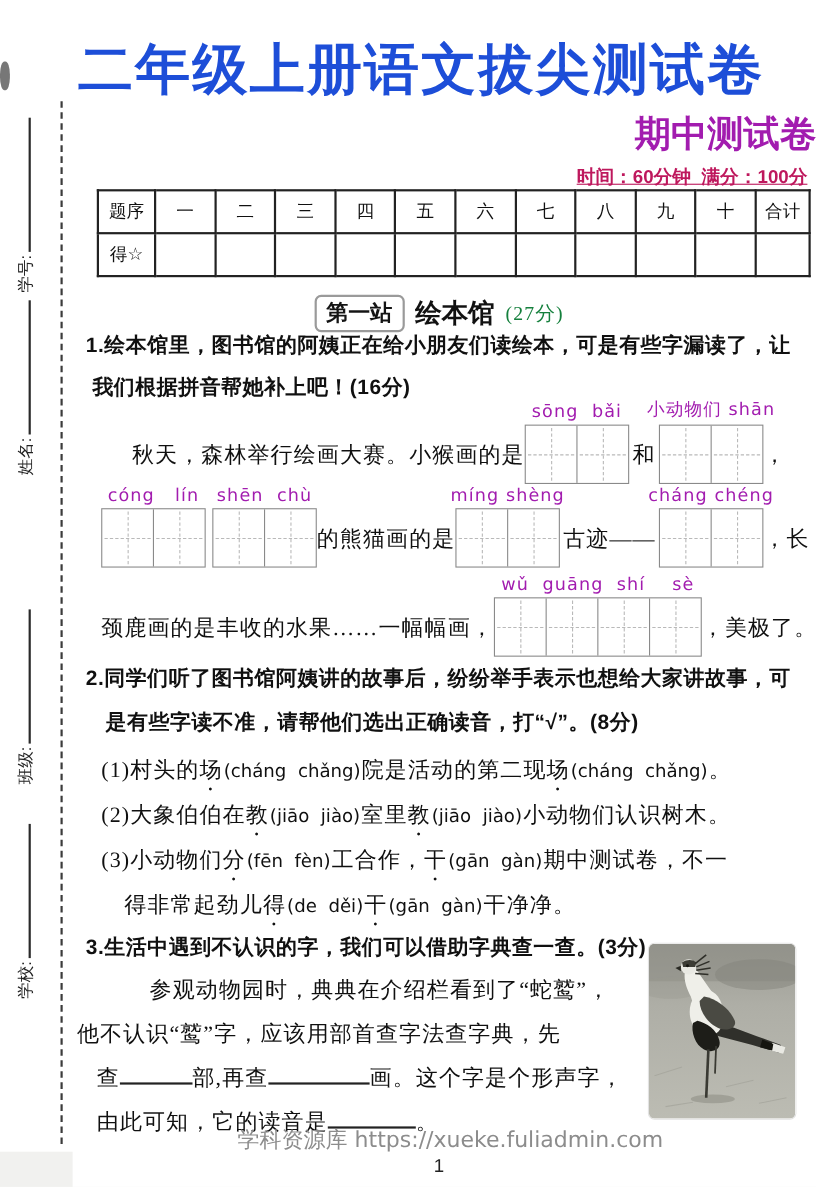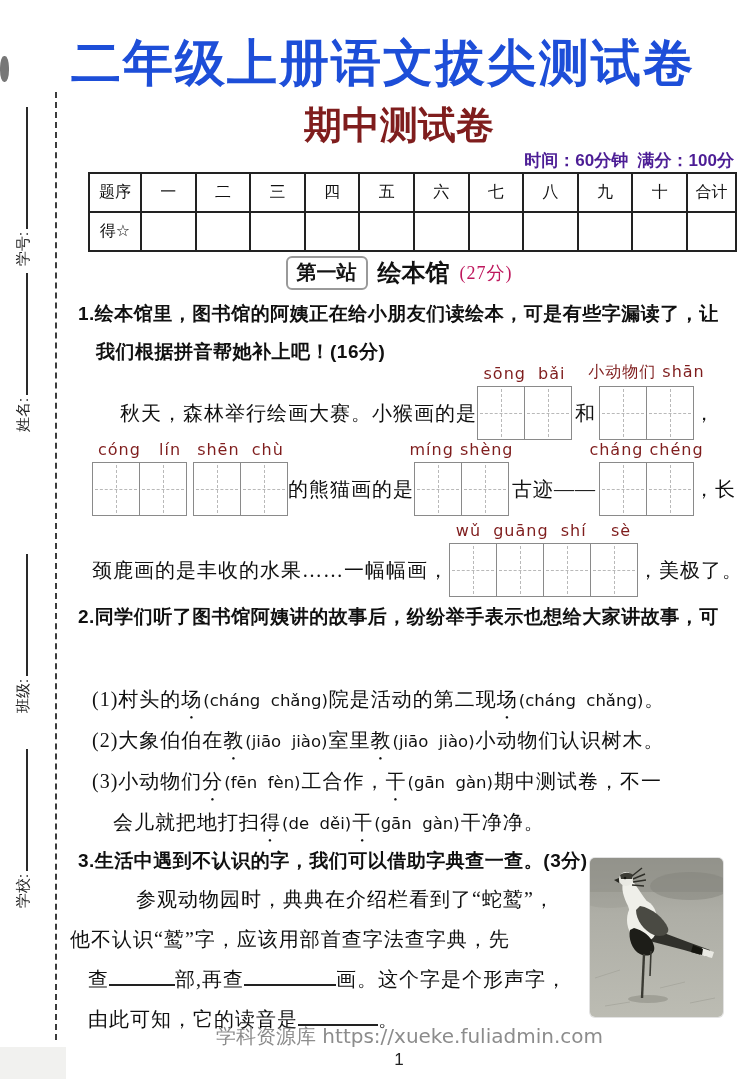--- a/index.html
+++ b/index.html
@@ -12,56 +12,56 @@
   .sfield{position:absolute;transform-origin:0 0;transform:rotate(-90deg);
           display:flex;align-items:baseline;height:24px;
           font:400 15px "Liberation Sans","DejaVu Sans",sans-serif;color:#222;}
   .sfline{display:inline-block;width:122px;height:2px;border-bottom:2px solid #2a2a2a;margin-left:3px;}
   .smudge{position:absolute;left:0;top:56px;width:9px;height:26px;background:#5f5f5f;border-radius:45%;opacity:.85;}
   .corner{position:absolute;left:0;top:1047px;width:66px;height:32px;background:#f1f1ef;}
 
   
   .title{left:40px;top:30px;width:686px;text-align:center;
          font-weight:900;font-size:50px;letter-spacing:2px;color:#1d4ed8;}
-  .subtitle{left:56px;top:100px;width:686px;text-align:center;font-weight:800;font-size:38px;color:#7f1d1d;}
-  .meta{right:8px;top:149px;font-weight:700;font-size:17px;white-space:pre;color:#4c1d95;}
+  .subtitle{left:56px;top:100px;width:686px;text-align:right;font-weight:800;font-size:33px;color:#a21caf;}
+  .meta{right:8px;top:149px;font-weight:700;font-size:17px;white-space:pre;color:#be185d;text-decoration:underline;}
 
   
   table.score{position:absolute;left:88px;top:172px;width:649px;border-collapse:collapse;table-layout:fixed;}
   table.score td{border:2px solid #222;height:37px;text-align:center;vertical-align:middle;
                  font-weight:400;font-size:16px;padding:0;}
   table.score td.c0{width:50px;}
   table.score td.cl{width:47px;}
 
   
-  .banner{left:56px;top:256px;width:686px;text-align:center;}
+  .banner{left:56px;top:268px;width:686px;text-align:center;}
   .banner .inner{display:inline-flex;align-items:center;gap:10px;}
   .badge{border:2px solid #9a9a9a;border-radius:6px;padding:1px 9px 2px;
          font-weight:700;font-size:20px;color:#141414;}
   .secname{font-weight:800;font-size:24px;}
-  .secscore{font:400 18px "Liberation Serif","DejaVu Serif",serif;color:#be185d;letter-spacing:1px;}
+  .secscore{font:400 18px "Liberation Serif","DejaVu Serif",serif;color:#15803d;letter-spacing:1px;}
 
   
   .sansline{font-weight:600;font-size:19px;letter-spacing:.5px;color:#101010;}
   .kai{font-family:"Liberation Serif","DejaVu Serif",serif;font-weight:400;font-size:20px;
        letter-spacing:1px;color:#101010;}
   .py{font-family:"DejaVu Sans",sans-serif;font-size:16.5px;letter-spacing:0;white-space:pre;margin:0 1px;}
   .dotc{position:relative;}
   .dotc::after{content:"•";position:absolute;left:50%;bottom:-13px;transform:translateX(-50%);
                font-size:11px;color:#101010;}
 
   
   .bl{display:inline-block;height:2px;border-bottom:2px solid #222;vertical-align:baseline;}
   .bl-a{width:66px;}.bl-b{width:92px;}.bl-c{width:80px;}
 
   
   .flexline{display:flex;align-items:center;}
   .fg{position:relative;display:inline-flex;}
   .fg .pyl{position:absolute;bottom:100%;left:50%;transform:translateX(-50%);margin-bottom:3px;
-           font-family:"DejaVu Sans",sans-serif;font-size:16px;color:#7f1d1d;white-space:pre;}
+           font-family:"DejaVu Sans",sans-serif;font-size:16px;color:#a21caf;white-space:pre;}
   .grid{display:inline-flex;border:1.5px solid #8a8a8a;height:54px;background:#fff;box-sizing:border-box;}
   .grid i{display:block;width:46px;position:relative;border-right:1.2px solid #8a8a8a;}
   .grid i:last-child{border-right:none;}
   .grid i::before{content:"";position:absolute;left:50%;top:2px;bottom:2px;border-left:1px dashed #b9b9b9;}
   .grid i::after{content:"";position:absolute;top:50%;left:2px;right:2px;border-top:1px dashed #b9b9b9;}
   .gapL{margin-left:6px;}.gapS{margin-left:3px;margin-right:3px;}
 
   
   .bird{position:absolute;left:590px;top:858px;width:133px;height:159px;border-radius:5px;
         overflow:hidden;box-shadow:inset 0 0 9px 6px #ffffff, 0 0 0 1px #e2e2e2;}
@@ -136,21 +136,21 @@
 
   <div class="abs banner">
     <span class="inner">
       <span class="badge">第一站</span>
       <span class="secname">绘本馆</span>
       <span class="secscore">(27分)</span>
     </span>
   </div>
 
   <div class="abs sansline" style="left:78px;top:301px">1.绘本馆里，图书馆的阿姨正在给小朋友们读绘本，可是有些字漏读了，让</div>
-  <div class="abs sansline" style="left:96px;top:339px">我们根据拼音帮她补上吧！(16分)</div>
+  <div class="abs sansline" style="left:84px;top:339px">我们根据拼音帮她补上吧！(16分)</div>
 
   <div class="abs flexline kai" style="left:120px;top:386px">
     <span>秋天，森林举行绘画大赛。小猴画的是</span>
     <span class="fg">
       <span class="pyl">sōng  bǎi</span>
       <span class="grid">
           <i></i>
           <i></i>
         </span>
     </span>
@@ -207,35 +207,36 @@
           <i></i>
           <i></i>
           <i></i>
           <i></i>
         </span>
     </span>
     <span>，美极了。</span>
   </div>
 
   <div class="abs sansline" style="left:78px;top:604px">2.同学们听了图书馆阿姨讲的故事后，纷纷举手表示也想给大家讲故事，可</div>
+  <div class="abs sansline" style="left:96px;top:644px">是有些字读不准，请帮他们选出正确读音，打“√”。(8分)</div>
 
   <div class="abs kai" style="left:92px;top:686px">
     <span>(1)</span><span>村头的</span><span class="dotc">场</span><span class="py">(cháng  chǎng)</span><span>院是活动的第二现</span><span class="dotc">场</span><span class="py">(cháng  chǎng)</span><span>。</span>
   </div>
 
   <div class="abs kai" style="left:92px;top:727px">
     <span>(2)</span><span>大象伯伯在</span><span class="dotc">教</span><span class="py">(jiāo  jiào)</span><span>室里</span><span class="dotc">教</span><span class="py">(jiāo  jiào)</span><span>小动物们认识树木。</span>
   </div>
 
   <div class="abs kai" style="left:92px;top:768px">
     <span>(3)</span><span>小动物们</span><span class="dotc">分</span><span class="py">(fēn  fèn)</span><span>工合作，</span><span class="dotc">干</span><span class="py">(gān  gàn)</span><span>期中测试卷，不一</span>
   </div>
 
   <div class="abs kai" style="left:113px;top:809px">
-    <span>会儿就把地打扫</span><span class="dotc">得</span><span class="py">(de  děi)</span><span class="dotc">干</span><span class="py">(gān  gàn)</span><span>干净净。</span>
+    <span>得非常起劲儿</span><span class="dotc">得</span><span class="py">(de  děi)</span><span class="dotc">干</span><span class="py">(gān  gàn)</span><span>干净净。</span>
   </div>
 
   <div class="abs sansline" style="left:78px;top:848px">3.生活中遇到不认识的字，我们可以借助字典查一查。(3分)</div>
   <div class="abs kai" style="left:136px;top:886px">参观动物园时，典典在介绍栏看到了“蛇鹫”，</div>
   <div class="abs kai" style="left:70px;top:926px">他不认识“鹫”字，应该用部首查字法查字典，先</div>
   <div class="abs kai" style="left:88px;top:966px">
     <span>查</span><span class="bl bl-a"></span><span>部,再查</span><span class="bl bl-b"></span><span>画。这个字是个形声字，</span>
   </div>
   <div class="abs kai" style="left:88px;top:1006px">
     <span>由此可知，它的读音是</span><span class="bl bl-c"></span><span>。</span>

